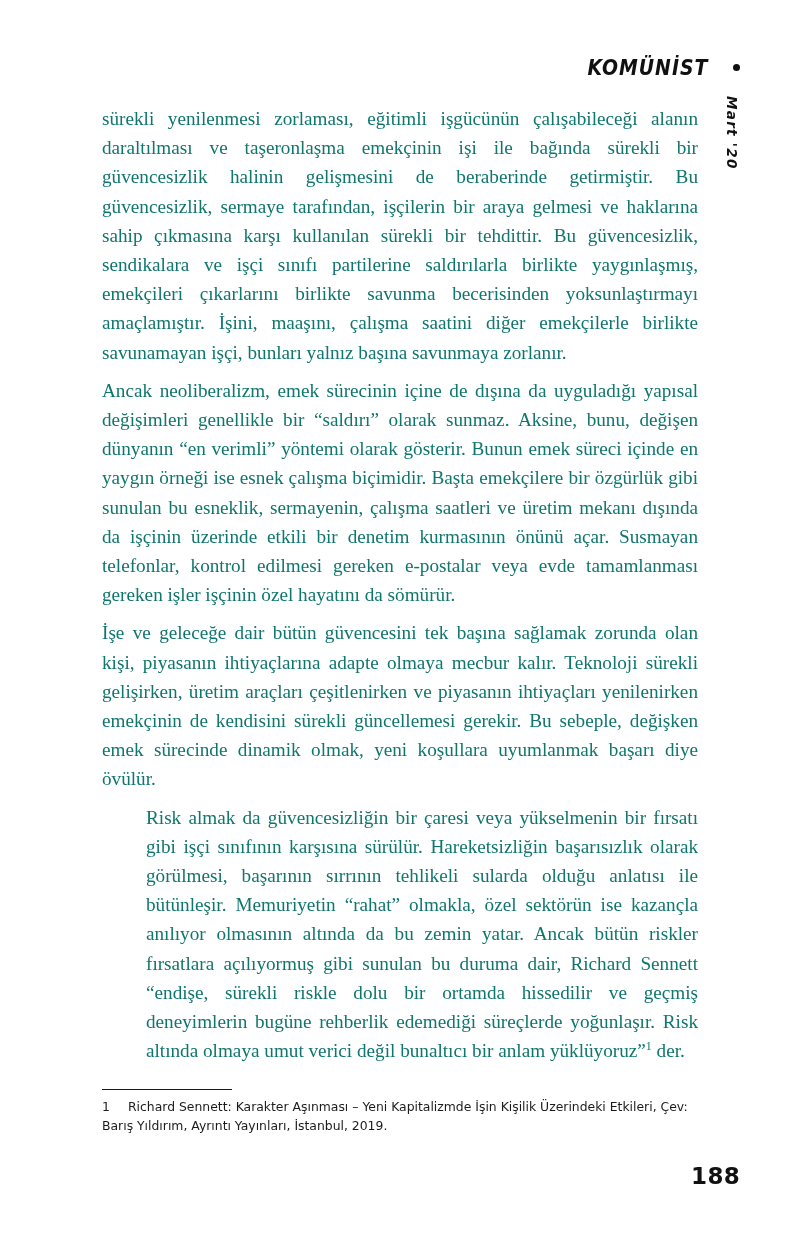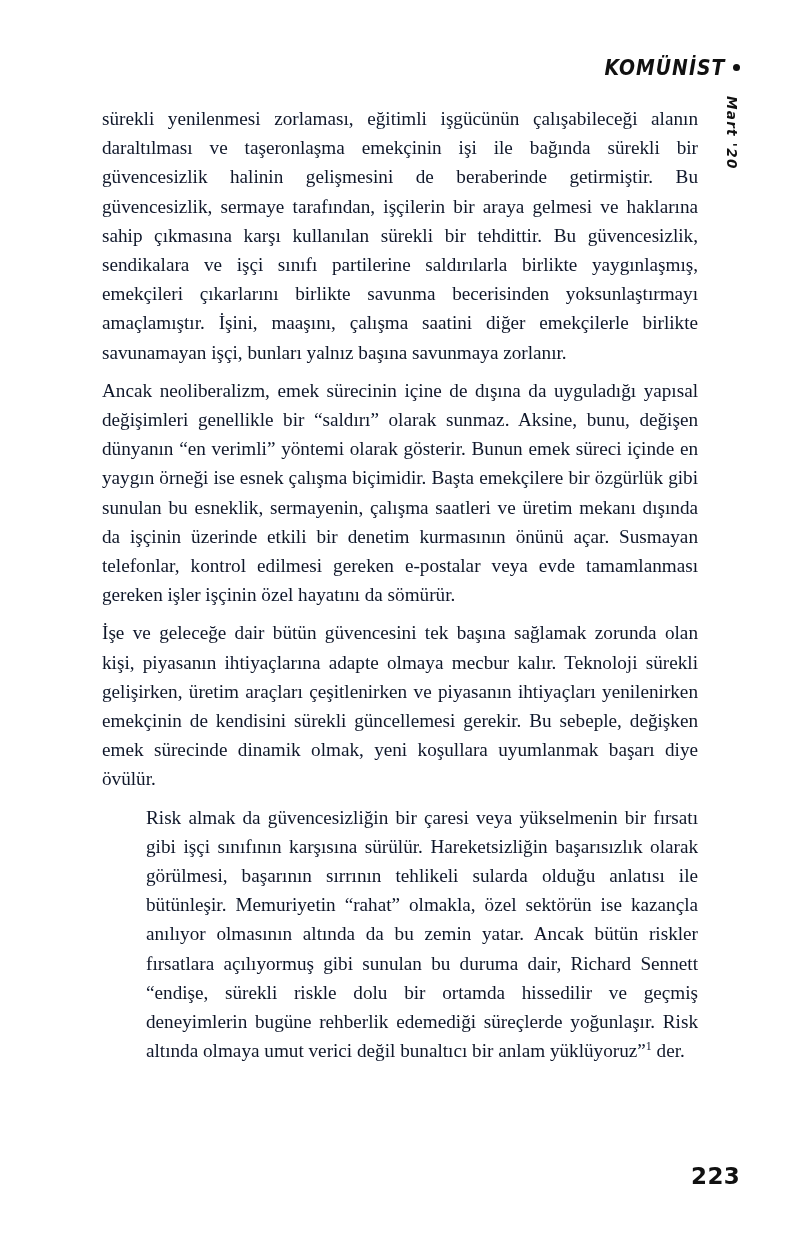--- a/index.html
+++ b/index.html
@@ -21,21 +21,21 @@
     inset: 0;
   }
 
   
   .header {
     position: absolute;
     top: 56px;
     right: 58px;
     display: flex;
     align-items: center;
-    gap: 8px;
+    gap: 25px;
   }
   .header-title {
     font-family: "DejaVu Sans", "Liberation Sans", sans-serif;
     font-weight: bold;
     font-style: italic;
     font-size: 20.5px;
     letter-spacing: 1.1px;
     color: #111111;
     transform: scaleX(0.92);
     transform-origin: right center;
@@ -80,21 +80,21 @@
     top: 104px;
     width: 596px;
   }
   .para {
     font-size: 19.2px;
     line-height: 29.2px;
     text-align: justify;
     text-justify: inter-word;
     margin: 0 0 9px 0;
     hyphens: manual;
-    color: #0f172a;
+    color: #0f766e;
   }
   .para:last-child {
     margin-bottom: 0;
     margin-left: 44px;
   }
   sup.fnref {
     font-size: 0.62em;
     vertical-align: super;
     line-height: 0;
   }
@@ -150,16 +150,20 @@
     <span class="header-date">Mart '20</span>
   </div>
 
   <div class="content">
     <p class="para">sürekli yenilenmesi zorlaması, eğitimli işgücünün çalışabileceği alanın daraltılması ve taşeronlaşma emekçinin işi ile bağında sürekli bir güvencesizlik halinin gelişmesini de beraberinde getirmiştir. Bu güvencesizlik, sermaye tarafından, işçilerin bir araya gelmesi ve haklarına sahip çıkmasına karşı kullanılan sürekli bir tehdittir. Bu güvencesizlik, sendikalara ve işçi sınıfı partilerine saldırılarla birlikte yaygınlaşmış, emekçileri çıkarlarını birlikte savunma becerisinden yoksunlaştırmayı amaçlamıştır. İşini, maaşını, çalışma saatini diğer emekçilerle birlikte savunamayan işçi, bunları yalnız başına savunmaya zorlanır.</p>
     <p class="para">Ancak neoliberalizm, emek sürecinin içine de dışına da uyguladığı yapısal değişimleri genellikle bir “saldırı” olarak sunmaz. Aksine, bunu, değişen dünyanın “en verimli” yöntemi olarak gösterir. Bunun emek süreci içinde en yaygın örneği ise esnek çalışma biçimidir. Başta emekçilere bir özgürlük gibi sunulan bu esneklik, sermayenin, çalışma saatleri ve üretim mekanı dışında da işçinin üzerinde etkili bir denetim kurmasının önünü açar. Susmayan telefonlar, kontrol edilmesi gereken e-postalar veya evde tamamlanması gereken işler işçinin özel hayatını da sömürür.</p>
     <p class="para">İşe ve geleceğe dair bütün güvencesini tek başına sağlamak zorunda olan kişi, piyasanın ihtiyaçlarına adapte olmaya mecbur kalır. Teknoloji sürekli gelişirken, üretim araçları çeşitlenirken ve piyasanın ihtiyaçları yenilenirken emekçinin de kendisini sürekli güncellemesi gerekir. Bu sebeple, değişken emek sürecinde dinamik olmak, yeni koşullara uyumlanmak başarı diye övülür.</p>
     <p class="para"><span>Risk almak da güvencesizliğin bir çaresi veya yükselmenin bir fırsatı gibi işçi sınıfının karşısına sürülür. Hareketsizliğin başarısızlık olarak görülmesi, başarının sırrının tehlikeli sularda olduğu anlatısı ile bütünleşir. Memuriyetin “rahat” olmakla, özel sektörün ise kazançla anılıyor olmasının altında da bu zemin yatar. Ancak bütün riskler fırsatlara açılıyormuş gibi sunulan bu duruma dair, Richard Sennett “endişe, sürekli riskle dolu bir ortamda hissedilir ve geçmiş deneyimlerin bugüne rehberlik edemediği süreçlerde yoğunlaşır. Risk altında olmaya umut verici değil bunaltıcı bir anlam yüklüyoruz”</span><sup class="fnref">1</sup><span> der.</span></p>
   </div>
 
+  <div class="footnote-area">
+    <div class="footnote-rule"></div>
+    <div class="footnote"><span class="footnote-num">1</span><span>Richard Sennett: Karakter Aşınması – Yeni Kapitalizmde İşin Kişilik Üzerindeki Etkileri, Çev: Barış Yıldırım, Ayrıntı Yayınları, İstanbul, 2019.</span></div>
+  </div>
 
-  <div class="folio">223</div>
+  <div class="folio">188</div>
 
 </div>
 
 </body></html>

